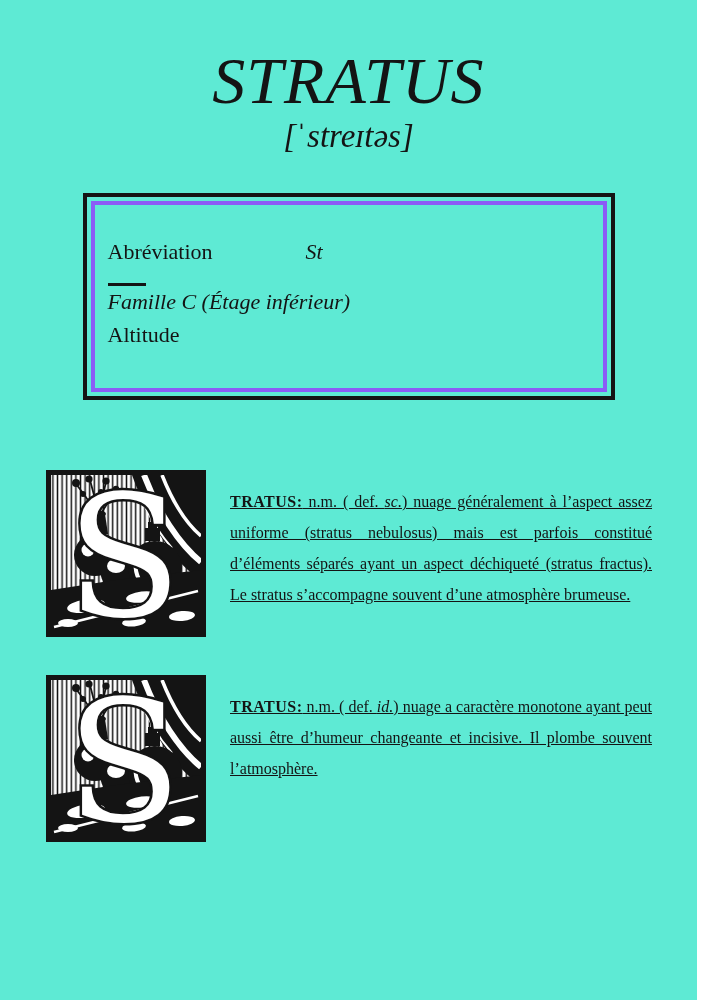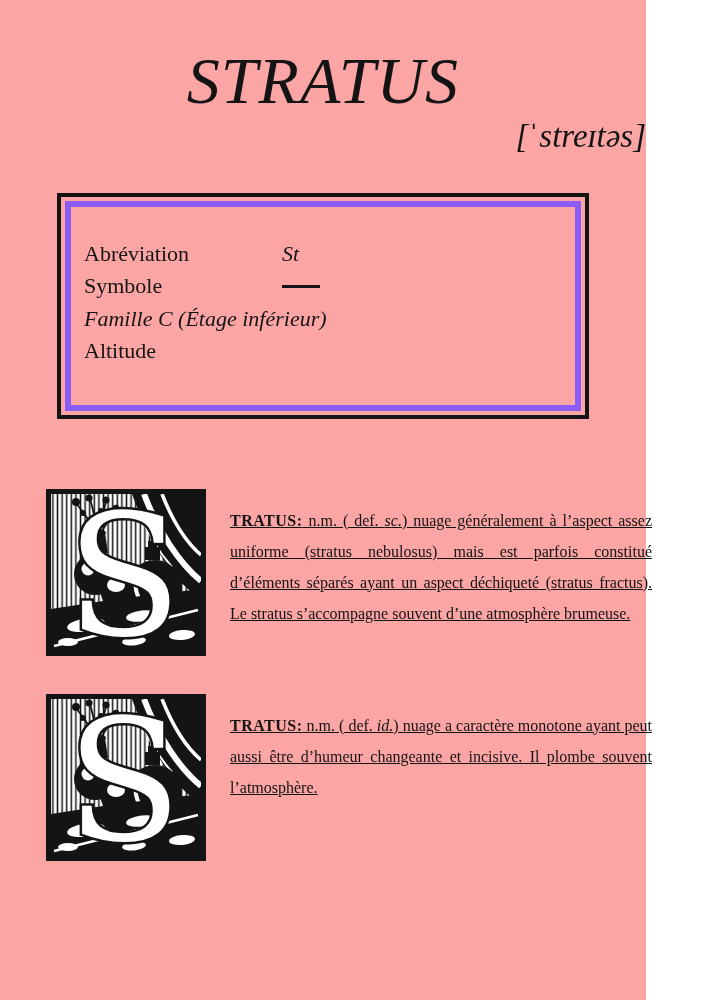--- a/index.html
+++ b/index.html
@@ -2,42 +2,42 @@
 <html><head>
 <meta charset="utf-8">
 <style>
   html,body{margin:0;padding:0;}
   body{
     width:707px;height:1000px;
     background:#ffffff;color:#141414;
     font-family:"Liberation Serif", serif;
     overflow:hidden;
   }
-  .page{width:646px;height:1000px;position:relative;background:#fca5a5;}
+  .page{width:697px;height:1000px;position:relative;background:#5eead4;}
 
   
   .title{
     margin:0;padding-top:46px;text-align:center;
     font-family:"Liberation Serif", serif;
     font-style:italic;font-weight:400;
     font-size:66px;line-height:1.05;letter-spacing:1px;
   }
   .phonetic{
-    text-align:right;margin-top:3px;
+    text-align:center;margin-top:3px;
     font-family:"Liberation Serif", serif;
     font-style:italic;font-size:33px;line-height:1.1;
   }
 
   
   .info-box{
     width:532px;margin:38px auto 0;box-sizing:border-box;
     border:4px solid #141414;padding:4px;
   }
   .info-inner{
-    border:6px solid #8b5cf6;
+    border:4px solid #8b5cf6;
     padding:31px 8px 37px 13px;
   }
   .info-row{display:flex;font-size:22px;line-height:32.5px;}
   .info-label{width:198px;flex:0 0 198px;}
   .info-value{font-weight:400;font-style:italic;}
   .sym-line{
     display:inline-block;width:38px;height:3px;
     background:#141414;margin-top:15px;
   }
 
@@ -70,21 +70,20 @@
   <h1 class="title">STRATUS</h1>
   <div class="phonetic">[ˈstreɪtəs]</div>
 
   <div class="info-box">
     <div class="info-inner">
       <div class="info-row">
         <span class="info-label">Abréviation</span>
         <span class="info-value">St</span>
       </div>
       <div class="info-row">
-        <span class="info-label">Symbole</span>
         <span class="sym-line"></span>
       </div>
       <div class="info-row">
         <span class="info-value">Famille C (Étage inférieur)</span>
       </div>
       <div class="info-row">
         <span class="info-label">Altitude</span>
       </div>
     </div>
   </div>

